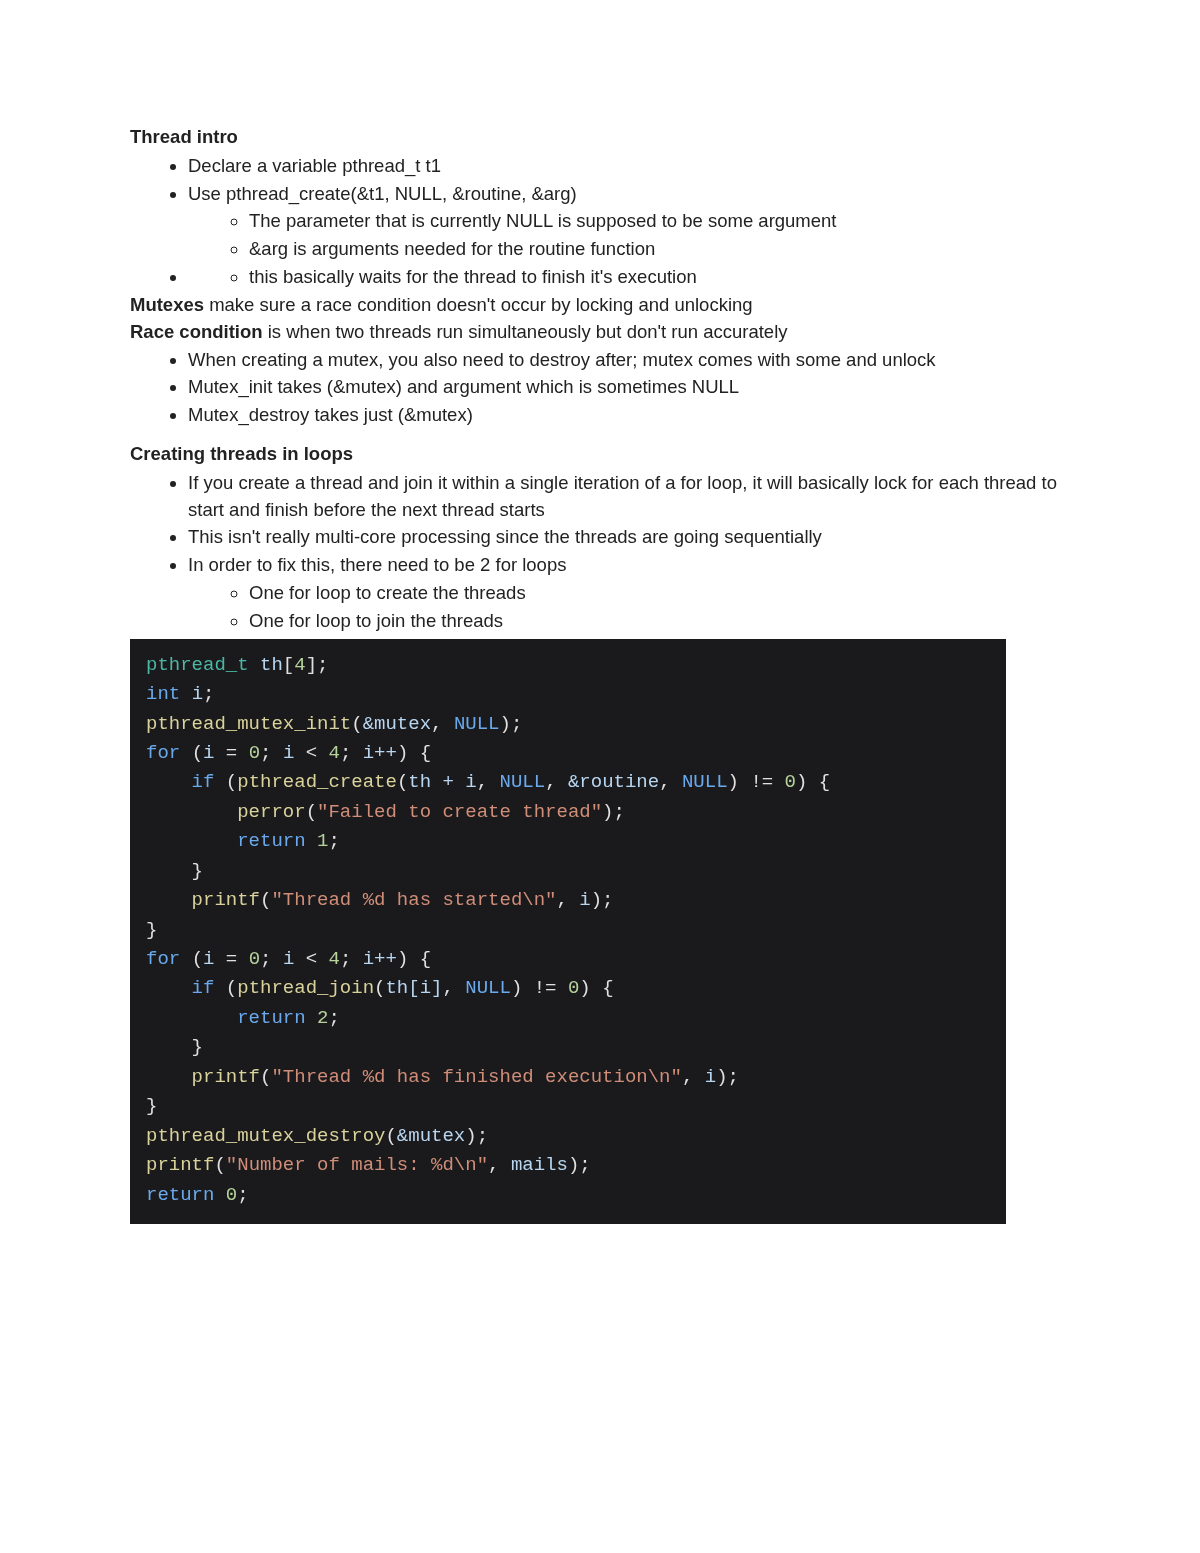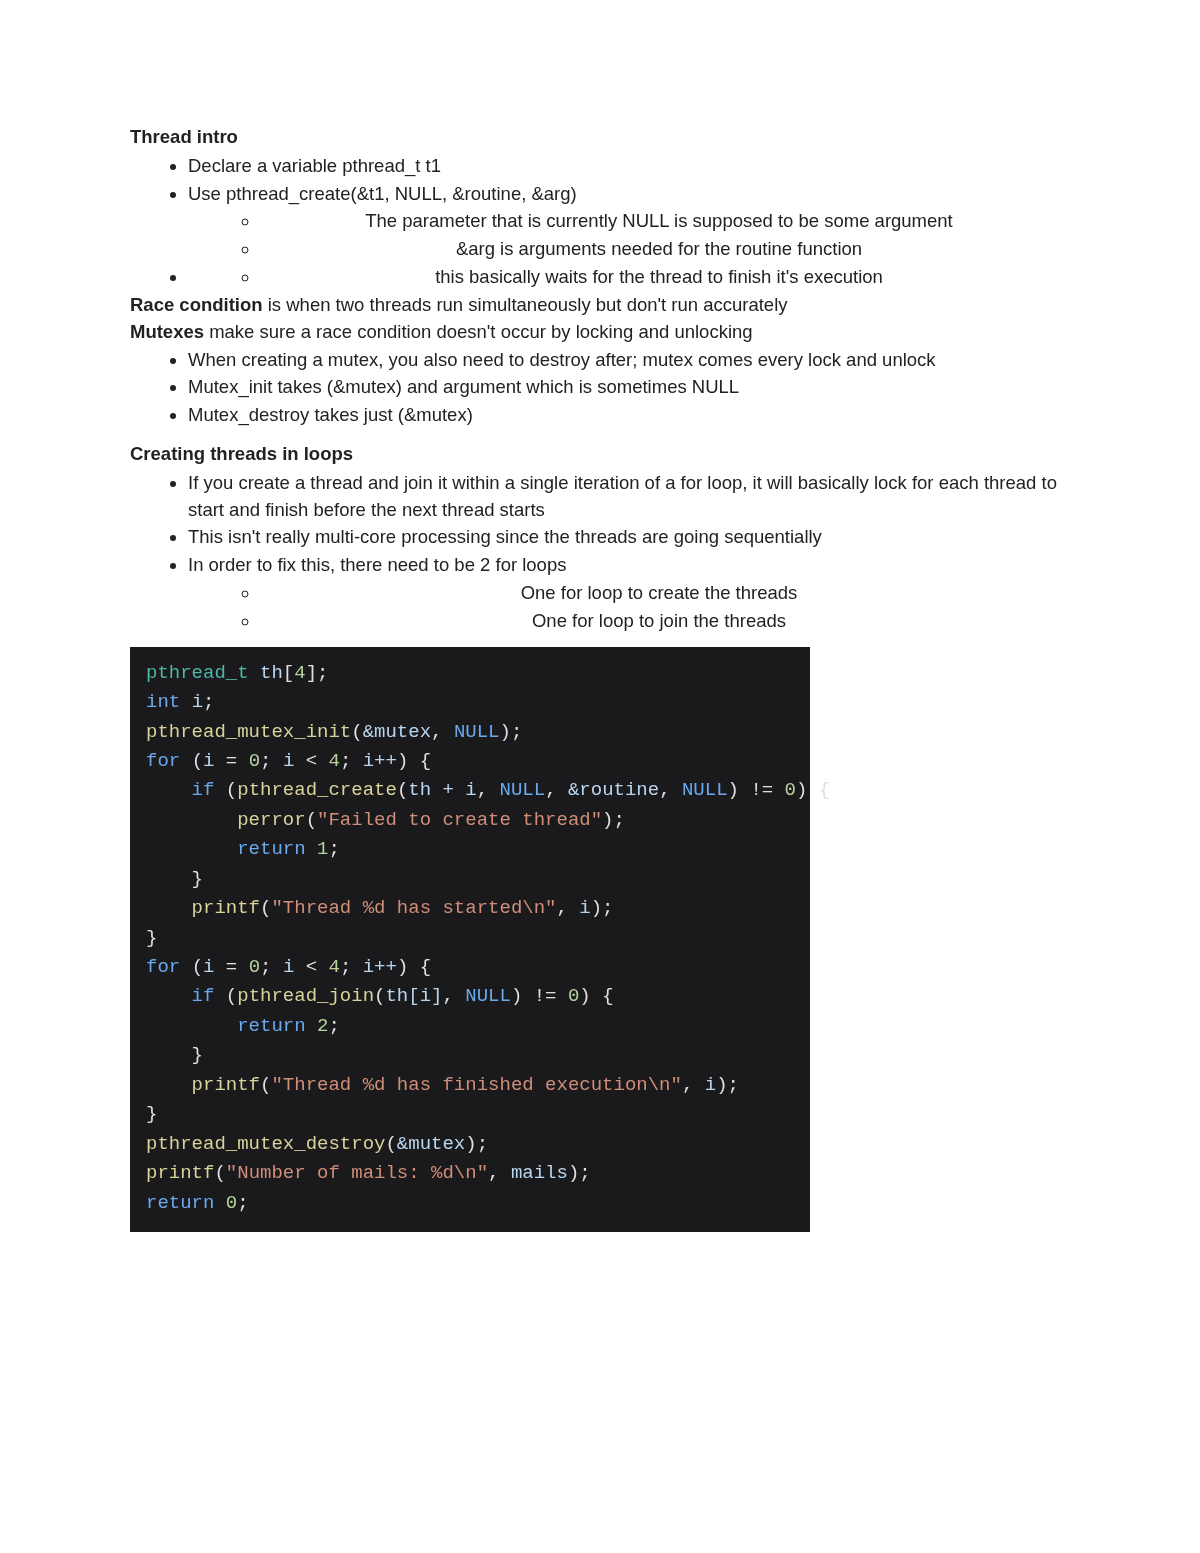--- a/index.html
+++ b/index.html
@@ -23,28 +23,28 @@
       list-style: disc;
       padding-left: 58px;
       margin: 0;
     }
     ul.b1 > li { margin: 1px 0; }
     ul.b2 {
       list-style: circle;
       padding-left: 60px;
       margin: 0;
     }
-    ul.b2 > li { margin: 1px 12px; text-align: center; }
+    ul.b2 > li { margin: 1px 1px; }
     p.flow { margin: 0; }
     p.flow .bold { font-weight: 700; }
     .code-block {
       background: #1a1a1d;
       padding: 12px 16px 14px 16px;
-      margin-top: 12px;
-      width: 680px;
+      margin-top: 4px;
+      width: 876px;
       font-family: "Consolas", "Menlo", "Courier New", monospace;
       font-size: 19px;
       line-height: 1.55;
       white-space: pre;
       color: #e0e0e0;
     }
     .tk-type     { color: #4bb7a4; }
     .tk-keyword  { color: #6aa9ec; }
     .tk-func     { color: #d9d29a; }
     .tk-ident    { color: #b8d6f0; }
@@ -70,28 +70,28 @@
       </ul>
     </li>
     <li>
       <ul class="b2">
         <li>this basically waits for the thread to finish it's execution</li>
       </ul>
     </li>
   </ul>
 
   <p class="flow">
-    <span class="bold">Race condition</span><span> is when two threads run simultaneously but don't run accurately</span>
+    <span class="bold">Mutexes</span><span> make sure a race condition doesn't occur by locking and unlocking</span>
   </p>
 
   <p class="flow">
-    <span class="bold">Mutexes</span><span> make sure a race condition doesn't occur by locking and unlocking</span>
+    <span class="bold">Race condition</span><span> is when two threads run simultaneously but don't run accurately</span>
   </p>
   <ul class="b1">
-    <li>When creating a mutex, you also need to destroy after; mutex comes every lock and unlock</li>
+    <li>When creating a mutex, you also need to destroy after; mutex comes with some and unlock</li>
     <li>Mutex_init takes (&amp;mutex) and argument which is sometimes NULL</li>
     <li>Mutex_destroy takes just (&amp;mutex)</li>
   </ul>
 
   <h3 class="section">Creating threads in loops</h3>
   <ul class="b1">
     <li>If you create a thread and join it within a single iteration of a for loop, it will basically lock for each thread to start and finish before the next thread starts</li>
     <li>This isn't really multi-core processing since the threads are going sequentially</li>
     <li>
       <span>In order to fix this, there need to be 2 for loops</span>

